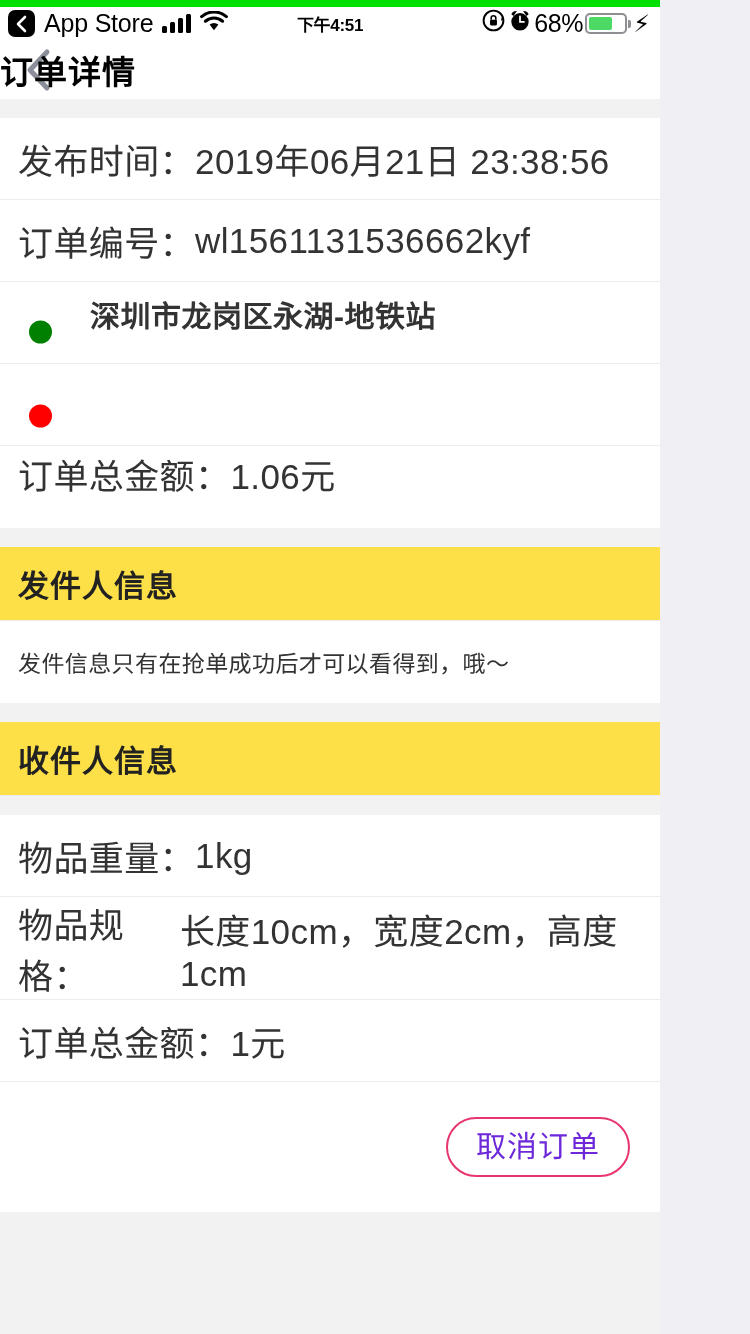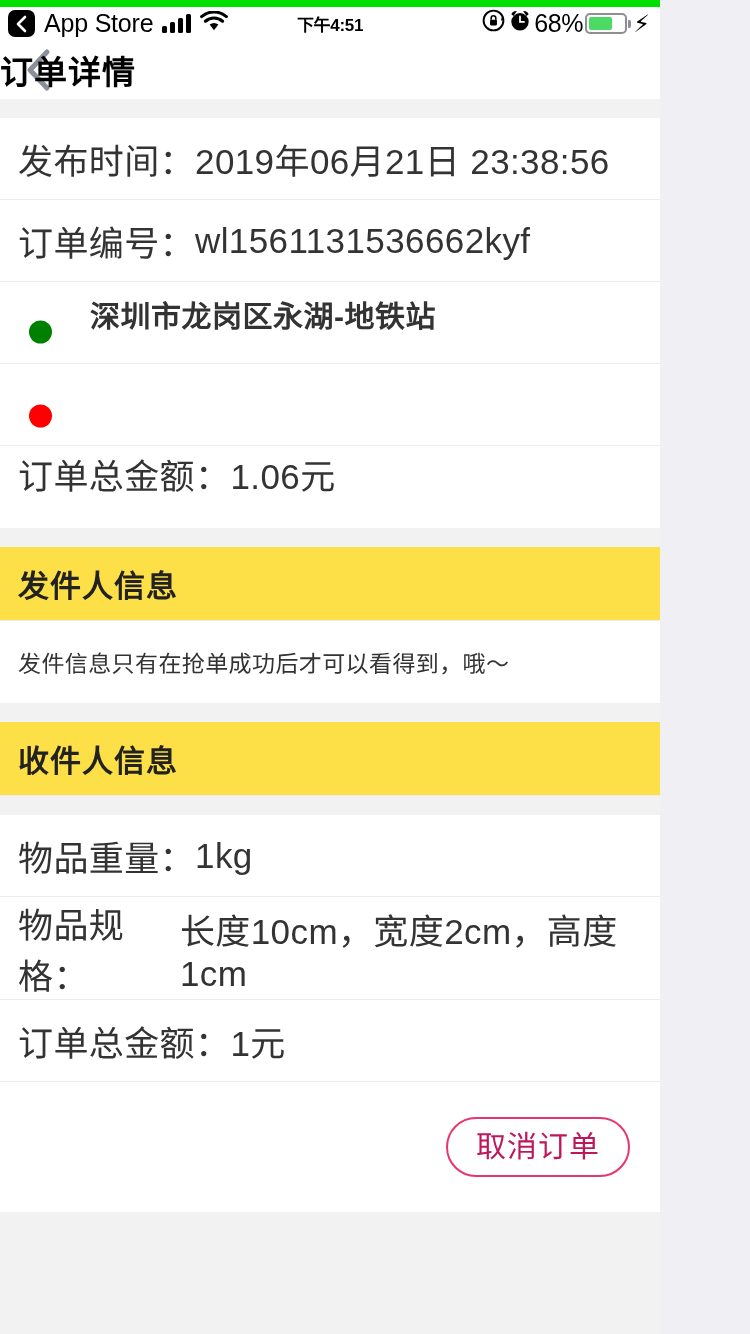--- a/index.html
+++ b/index.html
@@ -226,21 +226,21 @@
   .footer {
     background: #ffffff;
     height: 130px;
     display: flex;
     align-items: center;
     justify-content: flex-end;
     padding-right: 30px;
   }
   .cancel-btn {
     border: 2px solid #e8356d;
-    color: #be185d;
+    color: #6d28d9;
     background: transparent;
     border-radius: 32px;
     font-size: 30px;
     font-family: inherit;
     letter-spacing: 1px;
     padding: 13px 28px;
     cursor: pointer;
     line-height: 1;
   }
 </style>

